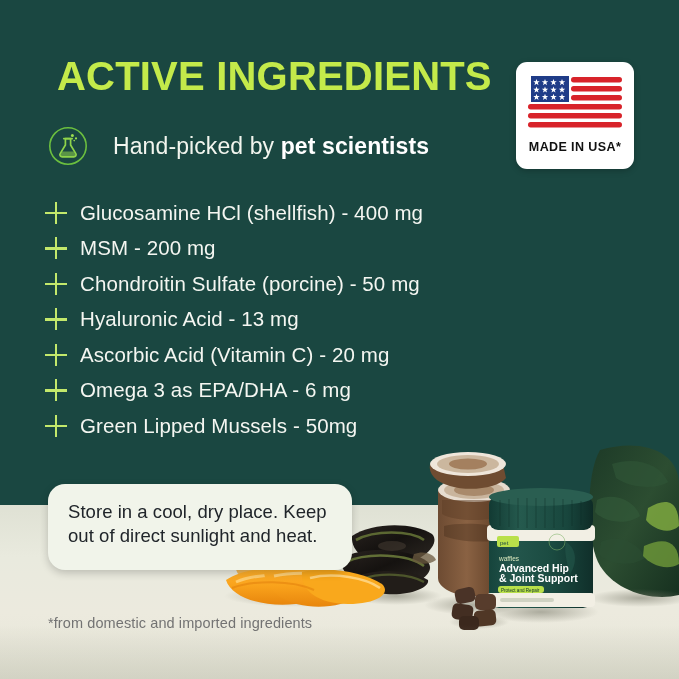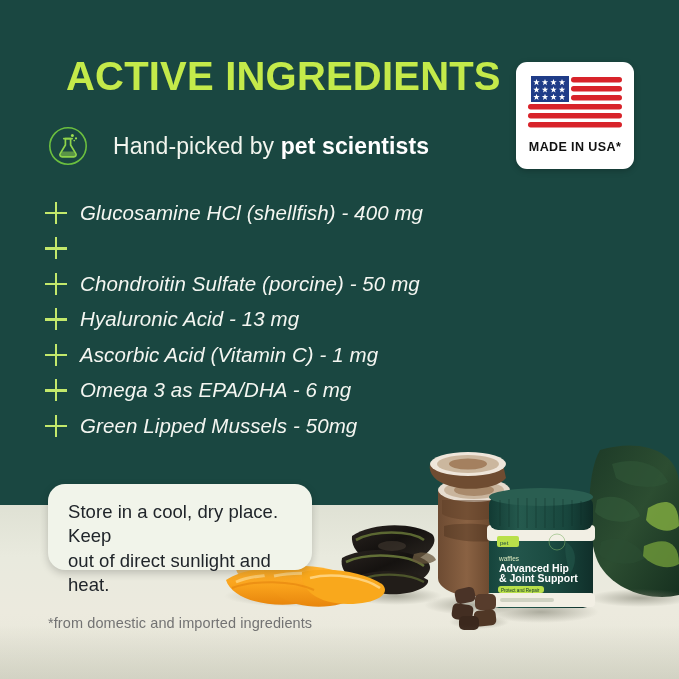--- a/index.html
+++ b/index.html
@@ -19,21 +19,21 @@
     position:absolute;left:0;top:505px;width:679px;height:174px;
     background:linear-gradient(180deg,#dfe1d4 0%,#e9eade 30%,#eceade 62%,#e6e6d8 100%);
   }
   .surface-shadow{
     position:absolute;left:0;top:625px;width:679px;height:54px;
     background:linear-gradient(180deg,rgba(190,190,175,0) 0%,rgba(186,186,170,.45) 100%);
   }
 
   
   .title{
-    position:absolute;left:66px;top:56px;
+    position:absolute;left:57px;top:56px;
     font-size:40px;font-weight:bold;letter-spacing:.2px;
     color:#c4ea4a;line-height:1;
   }
   .subrow{position:absolute;left:48px;top:126px;display:flex;align-items:center;gap:25px;}
   .flask-icon{width:40px;height:40px;flex:0 0 auto;}
   .subtitle{
     font-size:23px;color:#f2f5ee;font-weight:500;letter-spacing:.1px;white-space:nowrap;
   }
   .subtitle b{font-weight:bold;color:#ffffff;}
 
@@ -44,36 +44,36 @@
     box-shadow:0 2px 6px rgba(0,0,0,.22);
     display:flex;flex-direction:column;align-items:center;justify-content:flex-start;
   }
   .flag-wrap{margin-top:9px;width:96px;height:62px;position:relative;}
   .usa-label{
     margin-top:7px;font-size:12.5px;font-weight:bold;color:#111;letter-spacing:.4px;
   }
 
   
   .ing-list{position:absolute;left:43px;top:195px;width:470px;}
-  .ing-row{display:flex;align-items:center;height:35.5px;font-style:italic;}
+  .ing-row{display:flex;align-items:center;height:35.5px;}
   .plus{
     width:26px;height:26px;flex:0 0 auto;margin-right:11px;position:relative;
   }
   .plus:before,.plus:after{
     content:"";position:absolute;background:#c3e86b;
   }
   .plus:before{left:12px;top:2px;width:2.4px;height:22px;}
   .plus:after{top:12px;left:2px;height:2.4px;width:22px;}
   .ing-text{
     font-size:20.5px;color:#f4f6f1;letter-spacing:.1px;white-space:nowrap;
   }
 
   
   .note-card{
-    position:absolute;left:48px;top:484px;width:264px;height:86px;
+    position:absolute;left:48px;top:484px;width:304px;height:86px;
     background:#f1f4ea;border-radius:17px;
     box-shadow:0 3px 9px rgba(0,0,0,.2);
     padding:16px 18px 0 20px;box-sizing:border-box;
   }
   .note-text{
     font-size:18.5px;line-height:1.32;color:#20252a;letter-spacing:.05px;
   }
 
   
   .footnote{
@@ -276,32 +276,33 @@
     <span class="usa-label">MADE IN USA*</span>
   </div>
 
   <div class="ing-list">
     <div class="ing-row">
       <span class="plus"></span>
       <span class="ing-text">Glucosamine HCl (shellfish) - 400 mg</span>
     </div>
     <div class="ing-row">
       <span class="plus"></span>
+      <span class="ing-text">MSM - 200 mg</span>
     </div>
     <div class="ing-row">
       <span class="plus"></span>
       <span class="ing-text">Chondroitin Sulfate (porcine) - 50 mg</span>
     </div>
     <div class="ing-row">
       <span class="plus"></span>
       <span class="ing-text">Hyaluronic Acid - 13 mg</span>
     </div>
     <div class="ing-row">
       <span class="plus"></span>
-      <span class="ing-text">Ascorbic Acid (Vitamin C) - 1 mg</span>
+      <span class="ing-text">Ascorbic Acid (Vitamin C) - 20 mg</span>
     </div>
     <div class="ing-row">
       <span class="plus"></span>
       <span class="ing-text">Omega 3 as EPA/DHA - 6 mg</span>
     </div>
     <div class="ing-row">
       <span class="plus"></span>
       <span class="ing-text">Green Lipped Mussels - 50mg</span>
     </div>
   </div>

